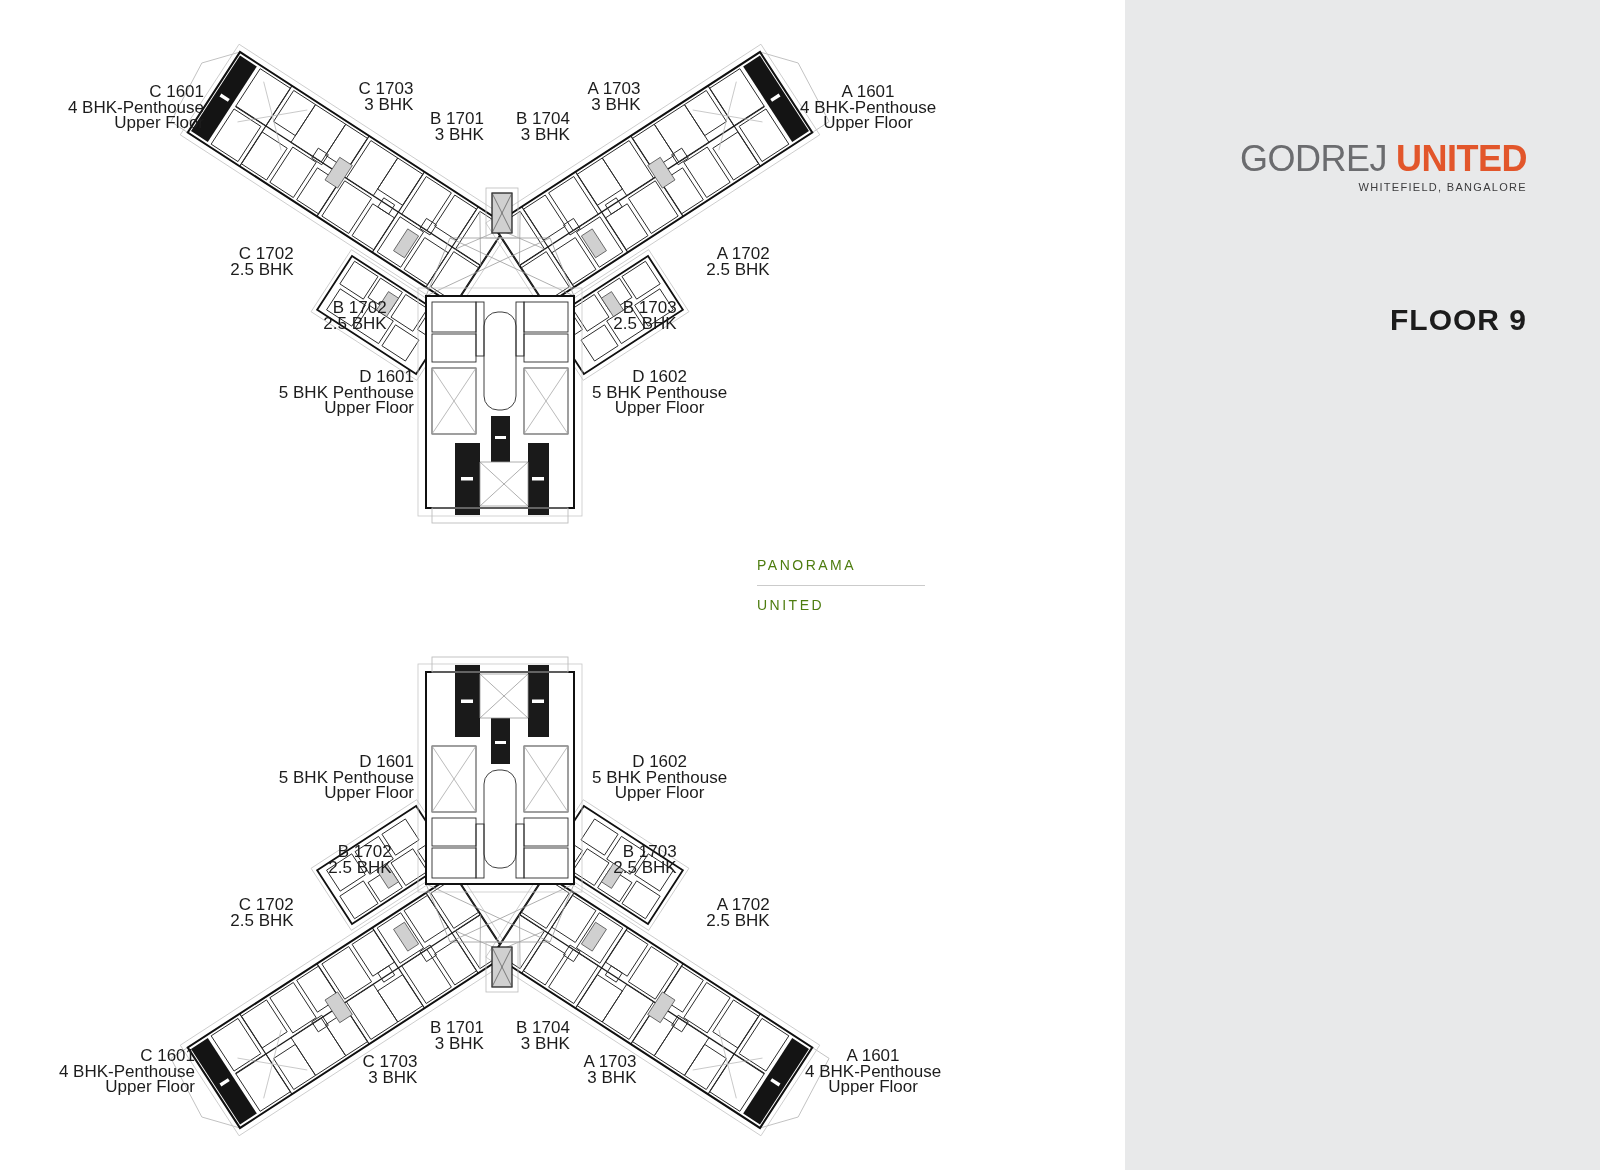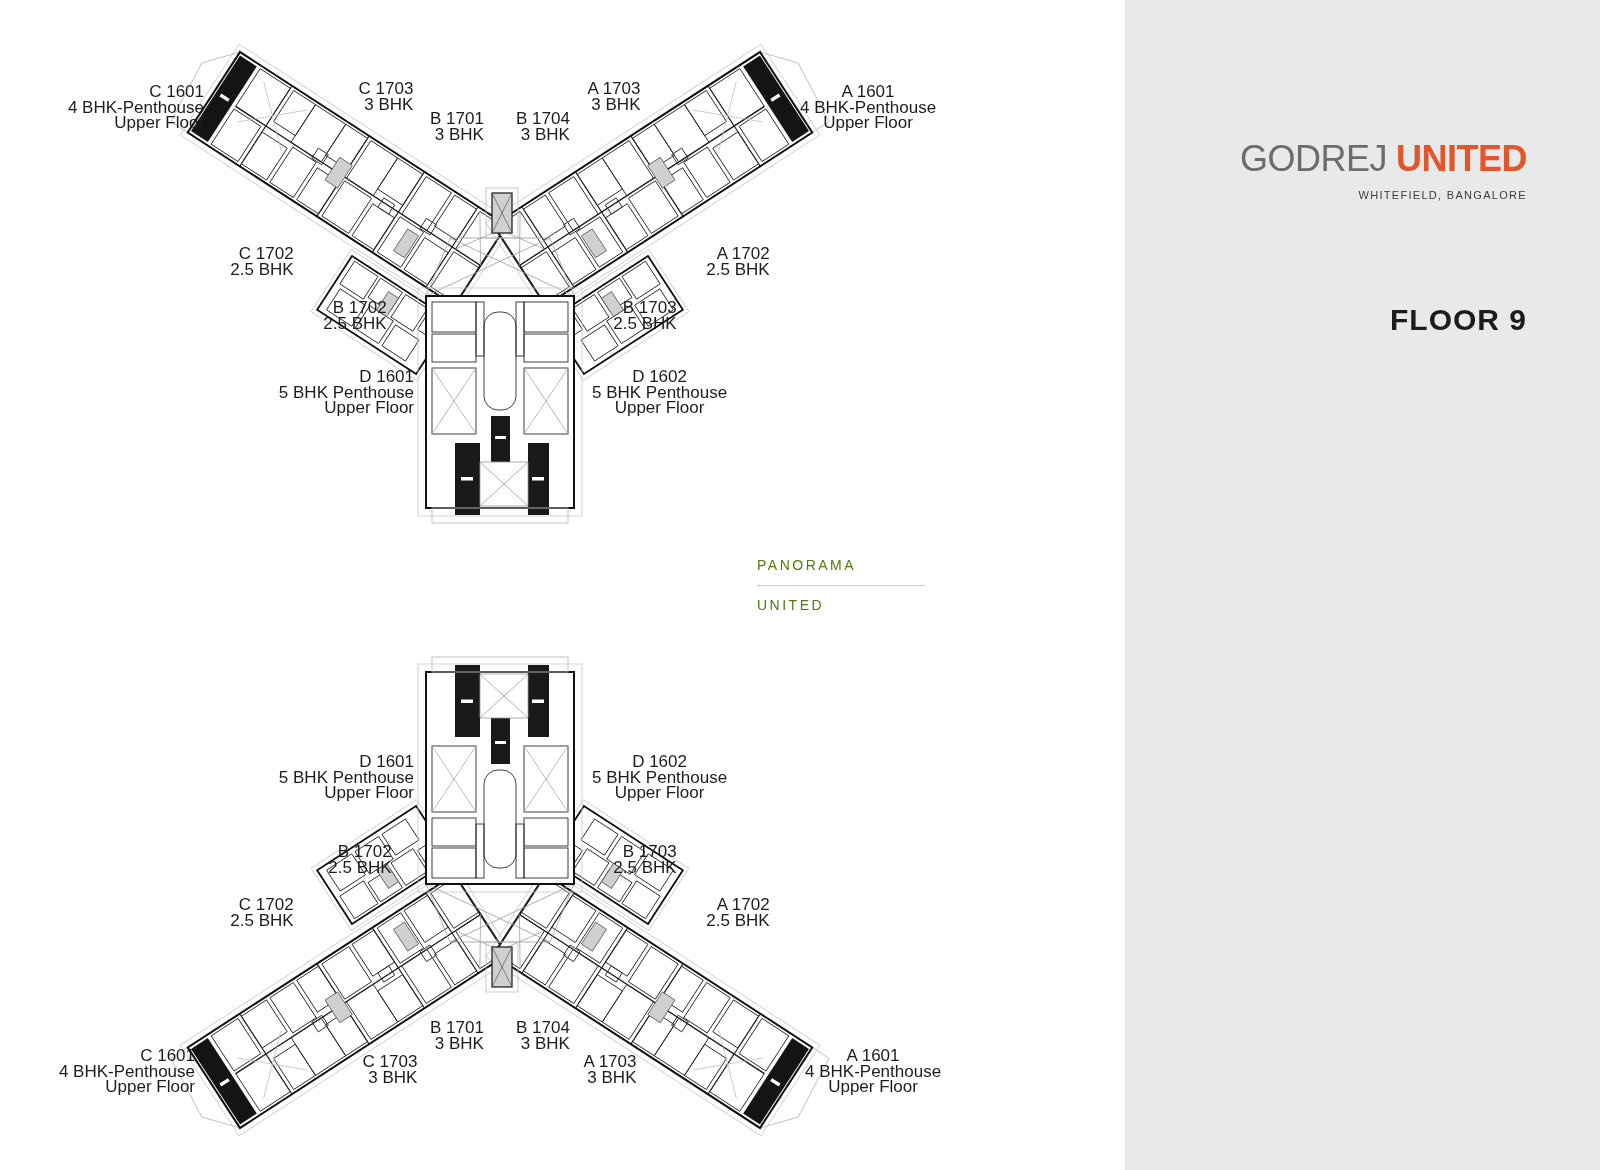--- a/index.html
+++ b/index.html
@@ -33,21 +33,21 @@
   .side-panel{
     position:absolute;left:1125px;top:0;width:475px;height:1170px;
     background:#e8e9ea;
   }
   .logo{position:absolute;top:141px;right:73px;text-align:right;}
   .logo-line{font-size:36px;line-height:36px;letter-spacing:-0.5px;white-space:nowrap;}
   .logo-godrej{color:#6b6c6f;font-weight:400;}
   .logo-united{color:#e2562b;font-weight:700;margin-left:9px;}
   .logo-location{
     font-size:11px;letter-spacing:1.3px;color:#3b3b3d;
-    margin-top:12px;font-weight:400;
+    margin-top:4px;font-weight:400;
   }
   .floor-title{
     position:absolute;top:303px;right:73px;
     font-size:30px;font-weight:700;color:#1c1c1c;letter-spacing:1px;
     white-space:nowrap;
   }
 </style>
 </head>
 <body>
 

